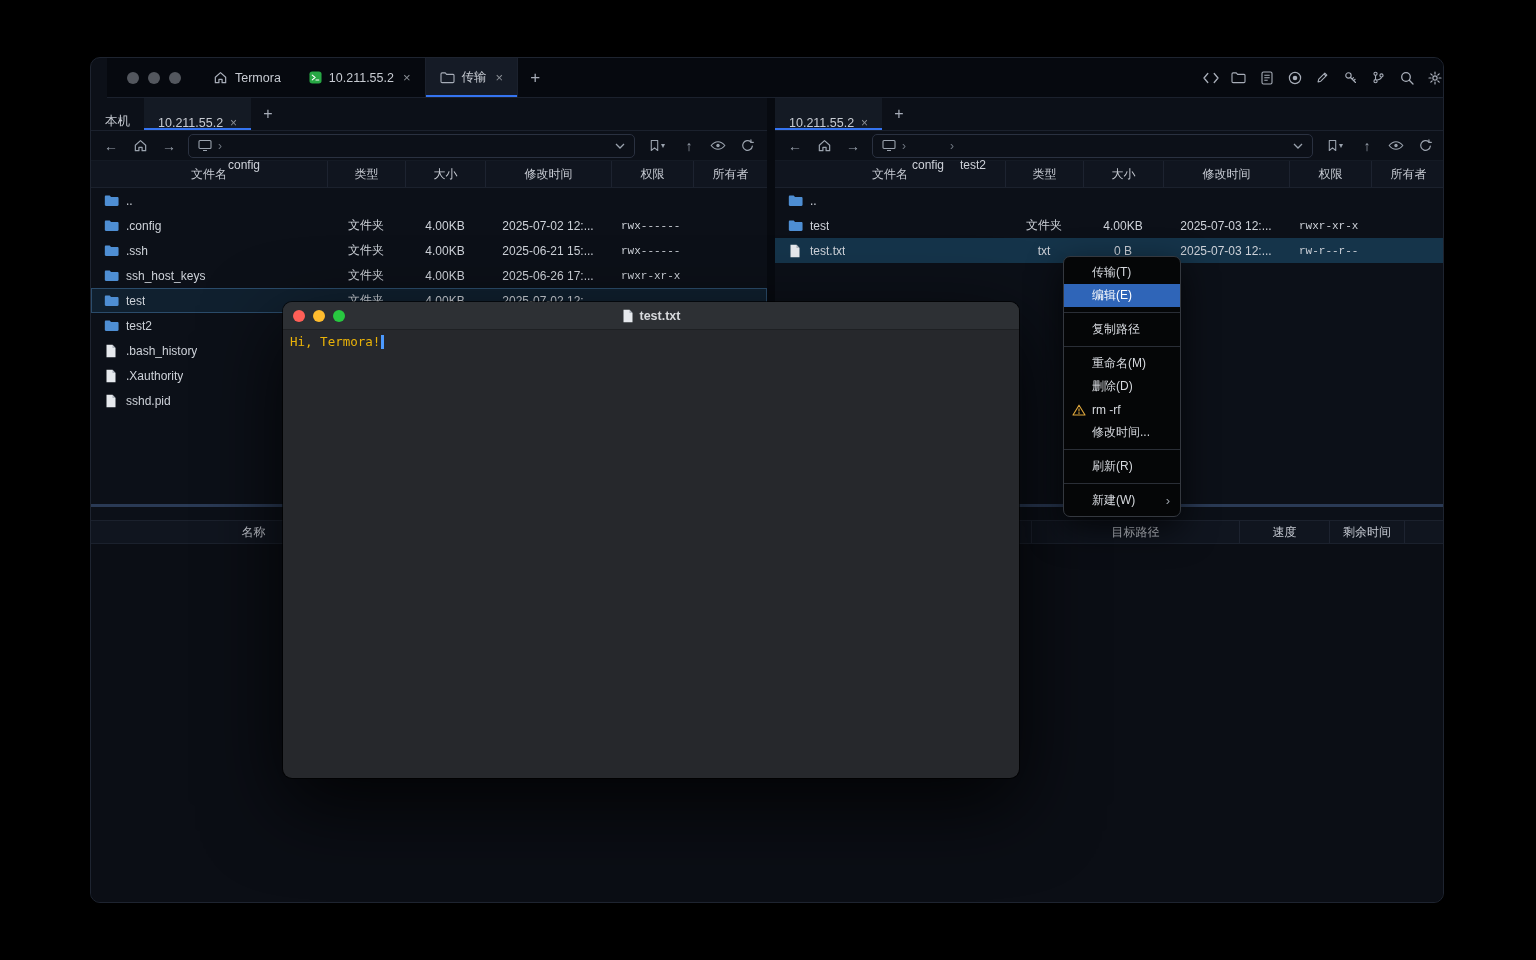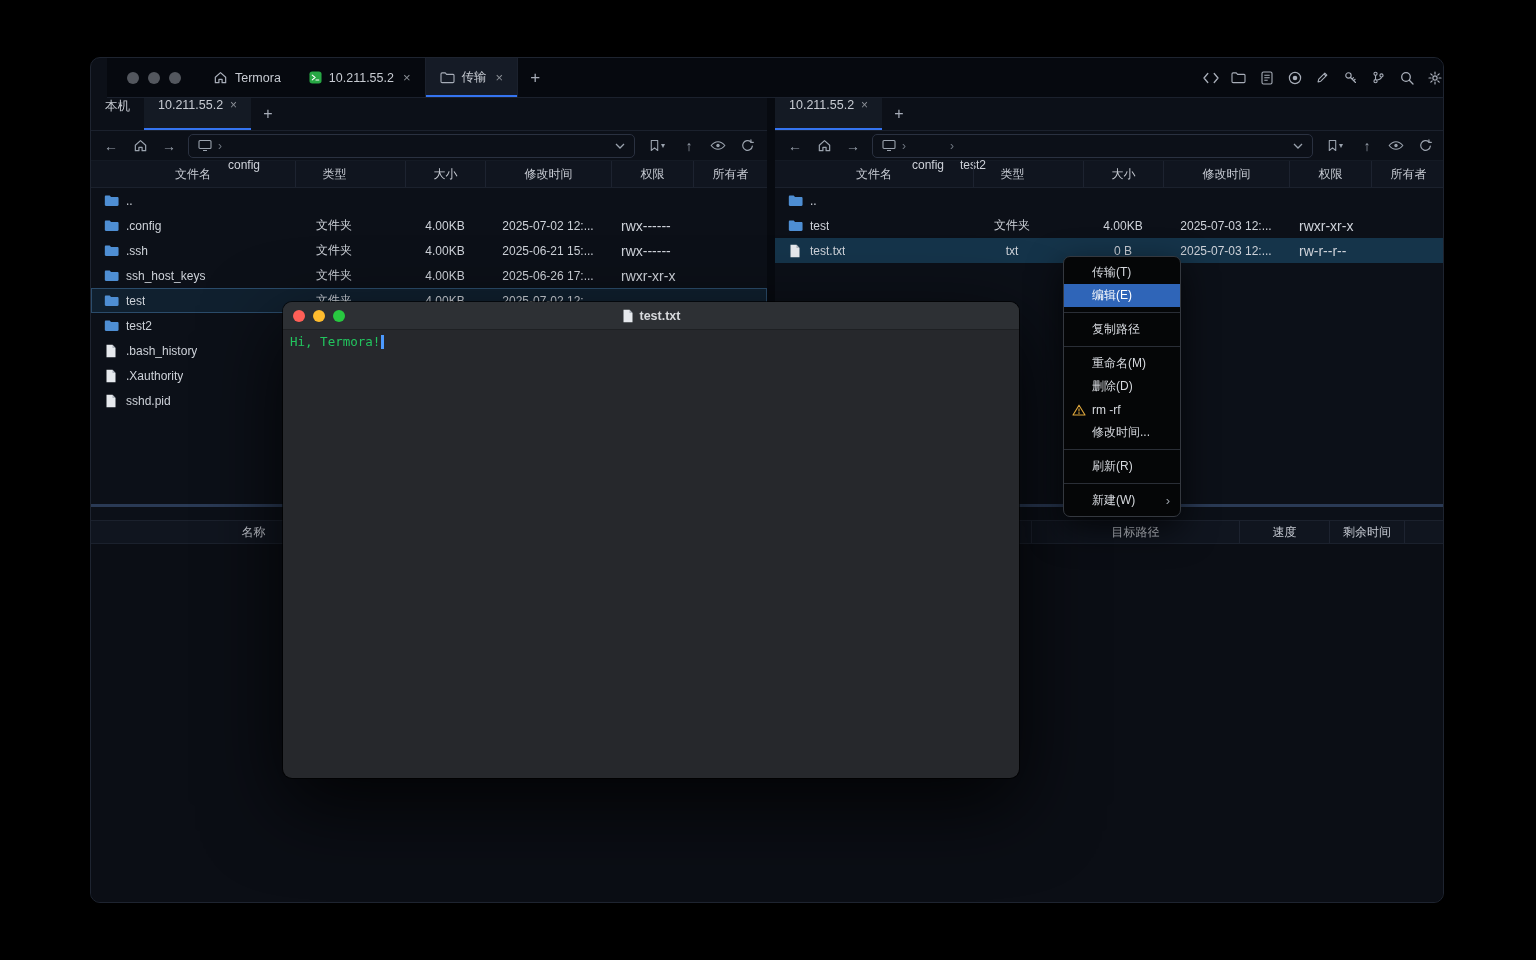--- a/index.html
+++ b/index.html
@@ -28,21 +28,21 @@
   .ic{display:inline-flex;align-items:center;justify-content:center;}
   .ic svg{display:block;}
 
   
   .panel{position:absolute;top:40px;height:406px;background:#0c1018;overflow:hidden;}
   #panel-left{left:0;width:676px;}
   .vdivider{position:absolute;left:676px;top:40px;width:8px;height:406px;background:#070a10;}
   #panel-right{left:684px;width:670px;}
 
   .ptabs{height:33px;display:flex;align-items:stretch;border-bottom:1px solid #1b212d;}
-  .ptab{display:flex;align-items:flex-start;gap:7px;padding:0 14px;font-size:12.5px;color:#c7cbd2;white-space:nowrap;}
+  .ptab{display:flex;align-items:flex-end;gap:7px;padding:0 14px;font-size:12.5px;color:#c7cbd2;white-space:nowrap;}
   .ptab.active{background:#141a24;box-shadow:inset 0 -2px 0 var(--accent,#3574f0);}
   .ptab-close{color:#8b9097;font-size:12px;}
   .ptab-add{display:flex;align-items:center;padding:0 12px;color:#a7adb8;font-size:16px;}
 
   .ptoolbar{height:30px;display:flex;align-items:center;gap:9px;padding:0 10px;border-bottom:1px solid #141a24;}
   .nav-ic{color:#9aa2ad;font-size:14px;min-width:20px;height:20px;display:inline-flex;align-items:center;justify-content:center;}
   .nav-ic.bm{min-width:26px;}
   .bm-caret{font-size:8px;color:#9aa2ad;margin-left:1px;}
   .pathbox{flex:1;height:24px;border:1px solid #2a3140;border-radius:5px;display:flex;align-items:center;gap:6px;
     padding:0 9px;color:#ced2d9;font-size:12px;min-width:0;}
@@ -50,32 +50,32 @@
   .crumb-sep{color:#6f7680;font-size:12px;}
   .crumb{color:#ced2d9;margin-top:39px;}
   .path-chev{margin-left:auto;}
 
   .fheader{height:27px;display:flex;align-items:stretch;background:#10151f;border-bottom:1px solid #1b212d;
     font-size:12px;color:#c6cad2;}
   .hcell{display:flex;align-items:center;justify-content:center;border-left:1px solid #1d2330;white-space:nowrap;text-align:right;}
   .hcell:first-child{border-left:none;}
   .col-name{flex:1;min-width:0;}
   .col-type{width:78px;flex:none;}
-  .col-size{width:80px;flex:none;margin-left:32px;}
+  .col-size{width:80px;flex:none;}
   .col-mtime{width:126px;flex:none;}
   .col-perm{width:82px;flex:none;}
   .col-owner{width:74px;flex:none;}
 
   .frows{position:relative;}
   .frow{height:25px;display:flex;align-items:stretch;font-size:12px;color:#ced2d9;}
   .frow.selected{background:var(--selection,#15344a);}
   #panel-left .frow.selected{background:#10202f;box-shadow:inset 0 0 0 1px #2b4c6b;}
   .cell{display:flex;align-items:center;justify-content:center;overflow:hidden;white-space:nowrap;}
   .cell.col-name{justify-content:flex-start;padding-left:12px;gap:7px;}
-  .cell.col-perm{justify-content:flex-start;padding-left:10px;font-family:Liberation Sans, sans-serif;font-size:14px;}
+  .cell.col-perm{justify-content:flex-start;padding-left:10px;font-family:Liberation Mono, monospace;font-size:11px;}
   .row-ic{width:16px;flex:none;}
   .fname{overflow:hidden;text-overflow:ellipsis;}
 
   
   .hsplitter{position:absolute;left:0;top:446px;width:100%;height:3px;background:#2a3a55;}
   .transfer-header{position:absolute;left:0;top:462px;width:100%;height:24px;background:#10151f;
     border-top:1px solid #1b212d;border-bottom:1px solid #1b212d;display:flex;font-size:12px;color:#c6cad2;}
   .tcell{display:flex;align-items:center;justify-content:center;border-left:1px solid #1d2330;white-space:nowrap;}
   .tcell:first-child{border-left:none;}
   .tcol-name{width:325px;flex:none;}
@@ -90,21 +90,21 @@
   .editor-window{position:absolute;left:283px;top:302px;width:736px;height:476px;border-radius:9px;background:#26282c;
     box-shadow:0 28px 80px rgba(0,0,0,.8),0 0 0 1px rgba(0,0,0,.65);z-index:50;overflow:hidden;}
   .editor-titlebar{height:28px;background:#2d3034;border-bottom:1px solid #1e2023;display:flex;align-items:center;position:relative;}
   .lights{display:flex;gap:8px;padding-left:10px;}
   .light{width:12px;height:12px;border-radius:50%;}
   .light.red{background:var(--traffic-red,#ff5f57);}
   .light.yellow{background:var(--traffic-yellow,#febc2e);}
   .light.green{background:var(--traffic-green,#28c840);}
   .editor-title{position:absolute;left:0;right:0;display:flex;justify-content:center;align-items:center;gap:6px;
     color:#d7d9dc;font-size:12.5px;font-weight:600;pointer-events:none;}
-  .editor-body{padding:4px 7px;font-family:"DejaVu Sans Mono",monospace;font-size:12.5px;color:#22c55e;}
+  .editor-body{padding:4px 7px;font-family:"DejaVu Sans Mono",monospace;font-size:12.5px;color:#eab308;}
   .caret{display:inline-block;width:3px;height:14px;background:#4c9aff;vertical-align:text-bottom;margin-left:1px;}
 
   
   .context-menu{position:absolute;left:1063px;top:256px;width:118px;background:#050607;border:1px solid #34383f;
     border-radius:7px;padding:4px 0;z-index:60;box-shadow:0 12px 34px rgba(0,0,0,.7);font-size:12px;color:#d6d9de;}
   .menu-item{position:relative;height:23px;display:flex;align-items:center;padding:0 10px 0 28px;white-space:nowrap;}
   .menu-item.highlighted{background:var(--menu-highlight,#2f65b8);color:#fff;}
   .menu-ic{position:absolute;left:8px;top:50%;transform:translateY(-50%);}
   .menu-sub{margin-left:auto;color:#9aa0a8;font-size:13px;}
   .menu-sep{height:1px;background:#2a2e36;margin:5px 0;}

